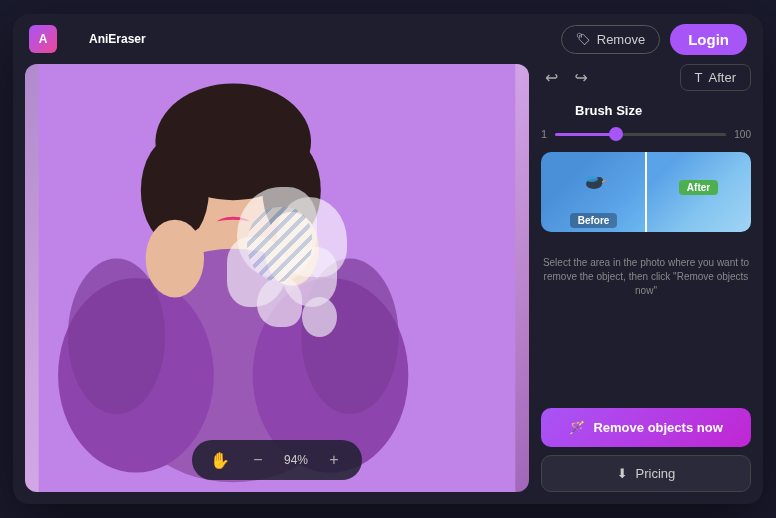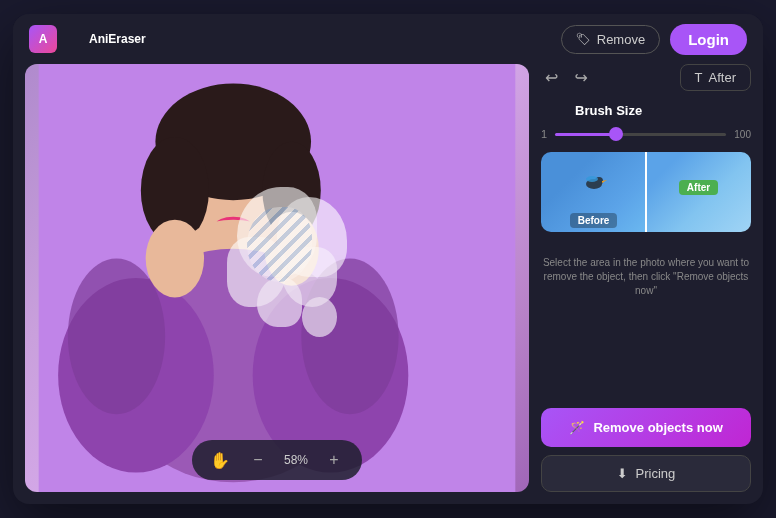--- a/index.html
+++ b/index.html
@@ -476,21 +476,21 @@
           <div class="brush-blob blob4"></div>
           <div class="brush-blob blob5"></div>
           <div class="brush-blob blob6"></div>
           <div class="stripes-inner"></div>
         </div>
       </div>
 
       <div class="bottom-toolbar">
         <button class="toolbar-btn" title="Pan">✋</button>
         <button class="toolbar-btn">−</button>
-        <span class="zoom-display">58%</span>
+        <span class="zoom-display">94%</span>
         <button class="toolbar-btn">+</button>
       </div>
     </div>
 
     <div class="right-panel">
 
       <div class="panel-controls">
         <div class="undo-redo">
           <button class="icon-btn" title="Undo">↩</button>
           <button class="icon-btn" title="Redo">↪</button>

